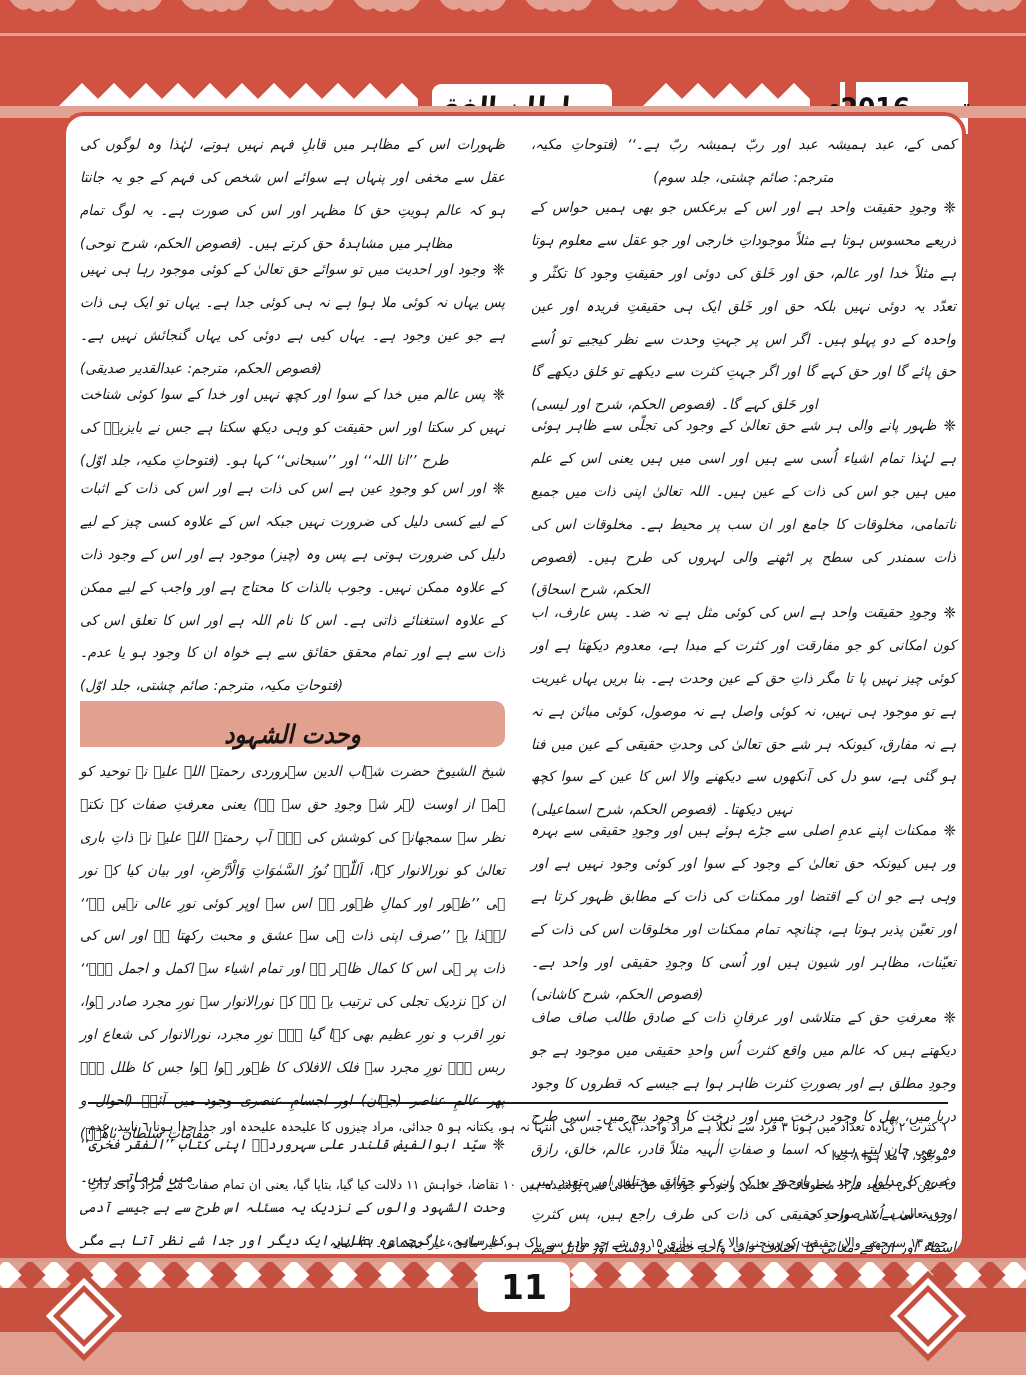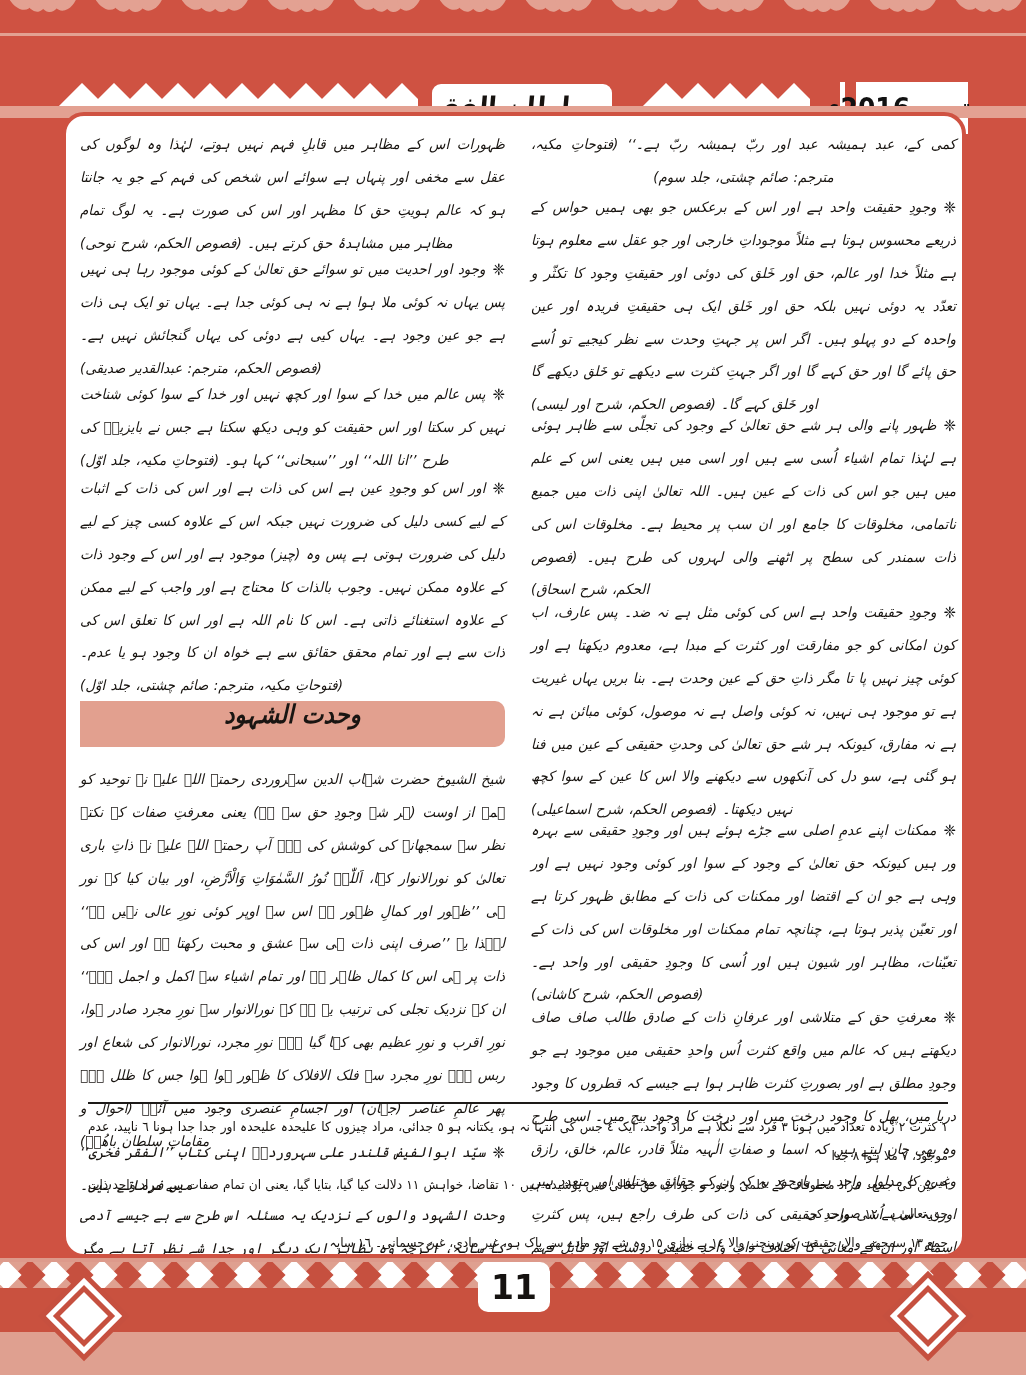--- a/index.html
+++ b/index.html
@@ -102,23 +102,23 @@
     letter-spacing:-0.1px;word-spacing:1px;
   }
   .para.center-end{text-align-last:center;}
   .bullet{
     display:inline-block;color:#111;font-size:15px;
     margin-left:7px;transform:translateY(1px);
   }
 
   
   .section-bar{
-    margin:12px 0 16px 0;height:46px;width:100%;
+    margin:12px 0 8px 0;height:46px;width:100%;
     background:#e2a08f;border-radius:0 10px 10px 0;
-    display:flex;align-items:flex-start;justify-content:center;
+    display:flex;align-items:flex-end;justify-content:center;
   }
   .section-bar .section-title{
     font-size:23px;font-weight:700;color:#1a1512;
     transform:scaleY(1.1);letter-spacing:0px;
   }
 
   
   .footnote-rule{
     position:absolute;left:22px;top:986px;width:860px;height:2px;background:#1d1a18;
   }
@@ -147,21 +147,21 @@
   .bd.r{background:#c6503f;}
 
   .bot-band-red{
     position:absolute;top:30px;left:0;width:1026px;height:44px;background:#c9513f;
   }
   .bot-band-salmon{
     position:absolute;top:74px;left:0;width:1026px;height:43px;background:#dfa090;
   }
 
   .page-num{
-    position:absolute;top:4px;left:478px;width:72px;height:50px;
+    position:absolute;top:4px;left:478px;width:92px;height:50px;
     background:#ffffff;border-radius:10px;
     display:flex;align-items:center;justify-content:center;z-index:5;
   }
   .page-num span{
     font-size:33px;font-weight:700;color:#151210;
   }
 
   .corner-dia{
     position:absolute;top:26px;width:76px;height:76px;z-index:6;
   }

